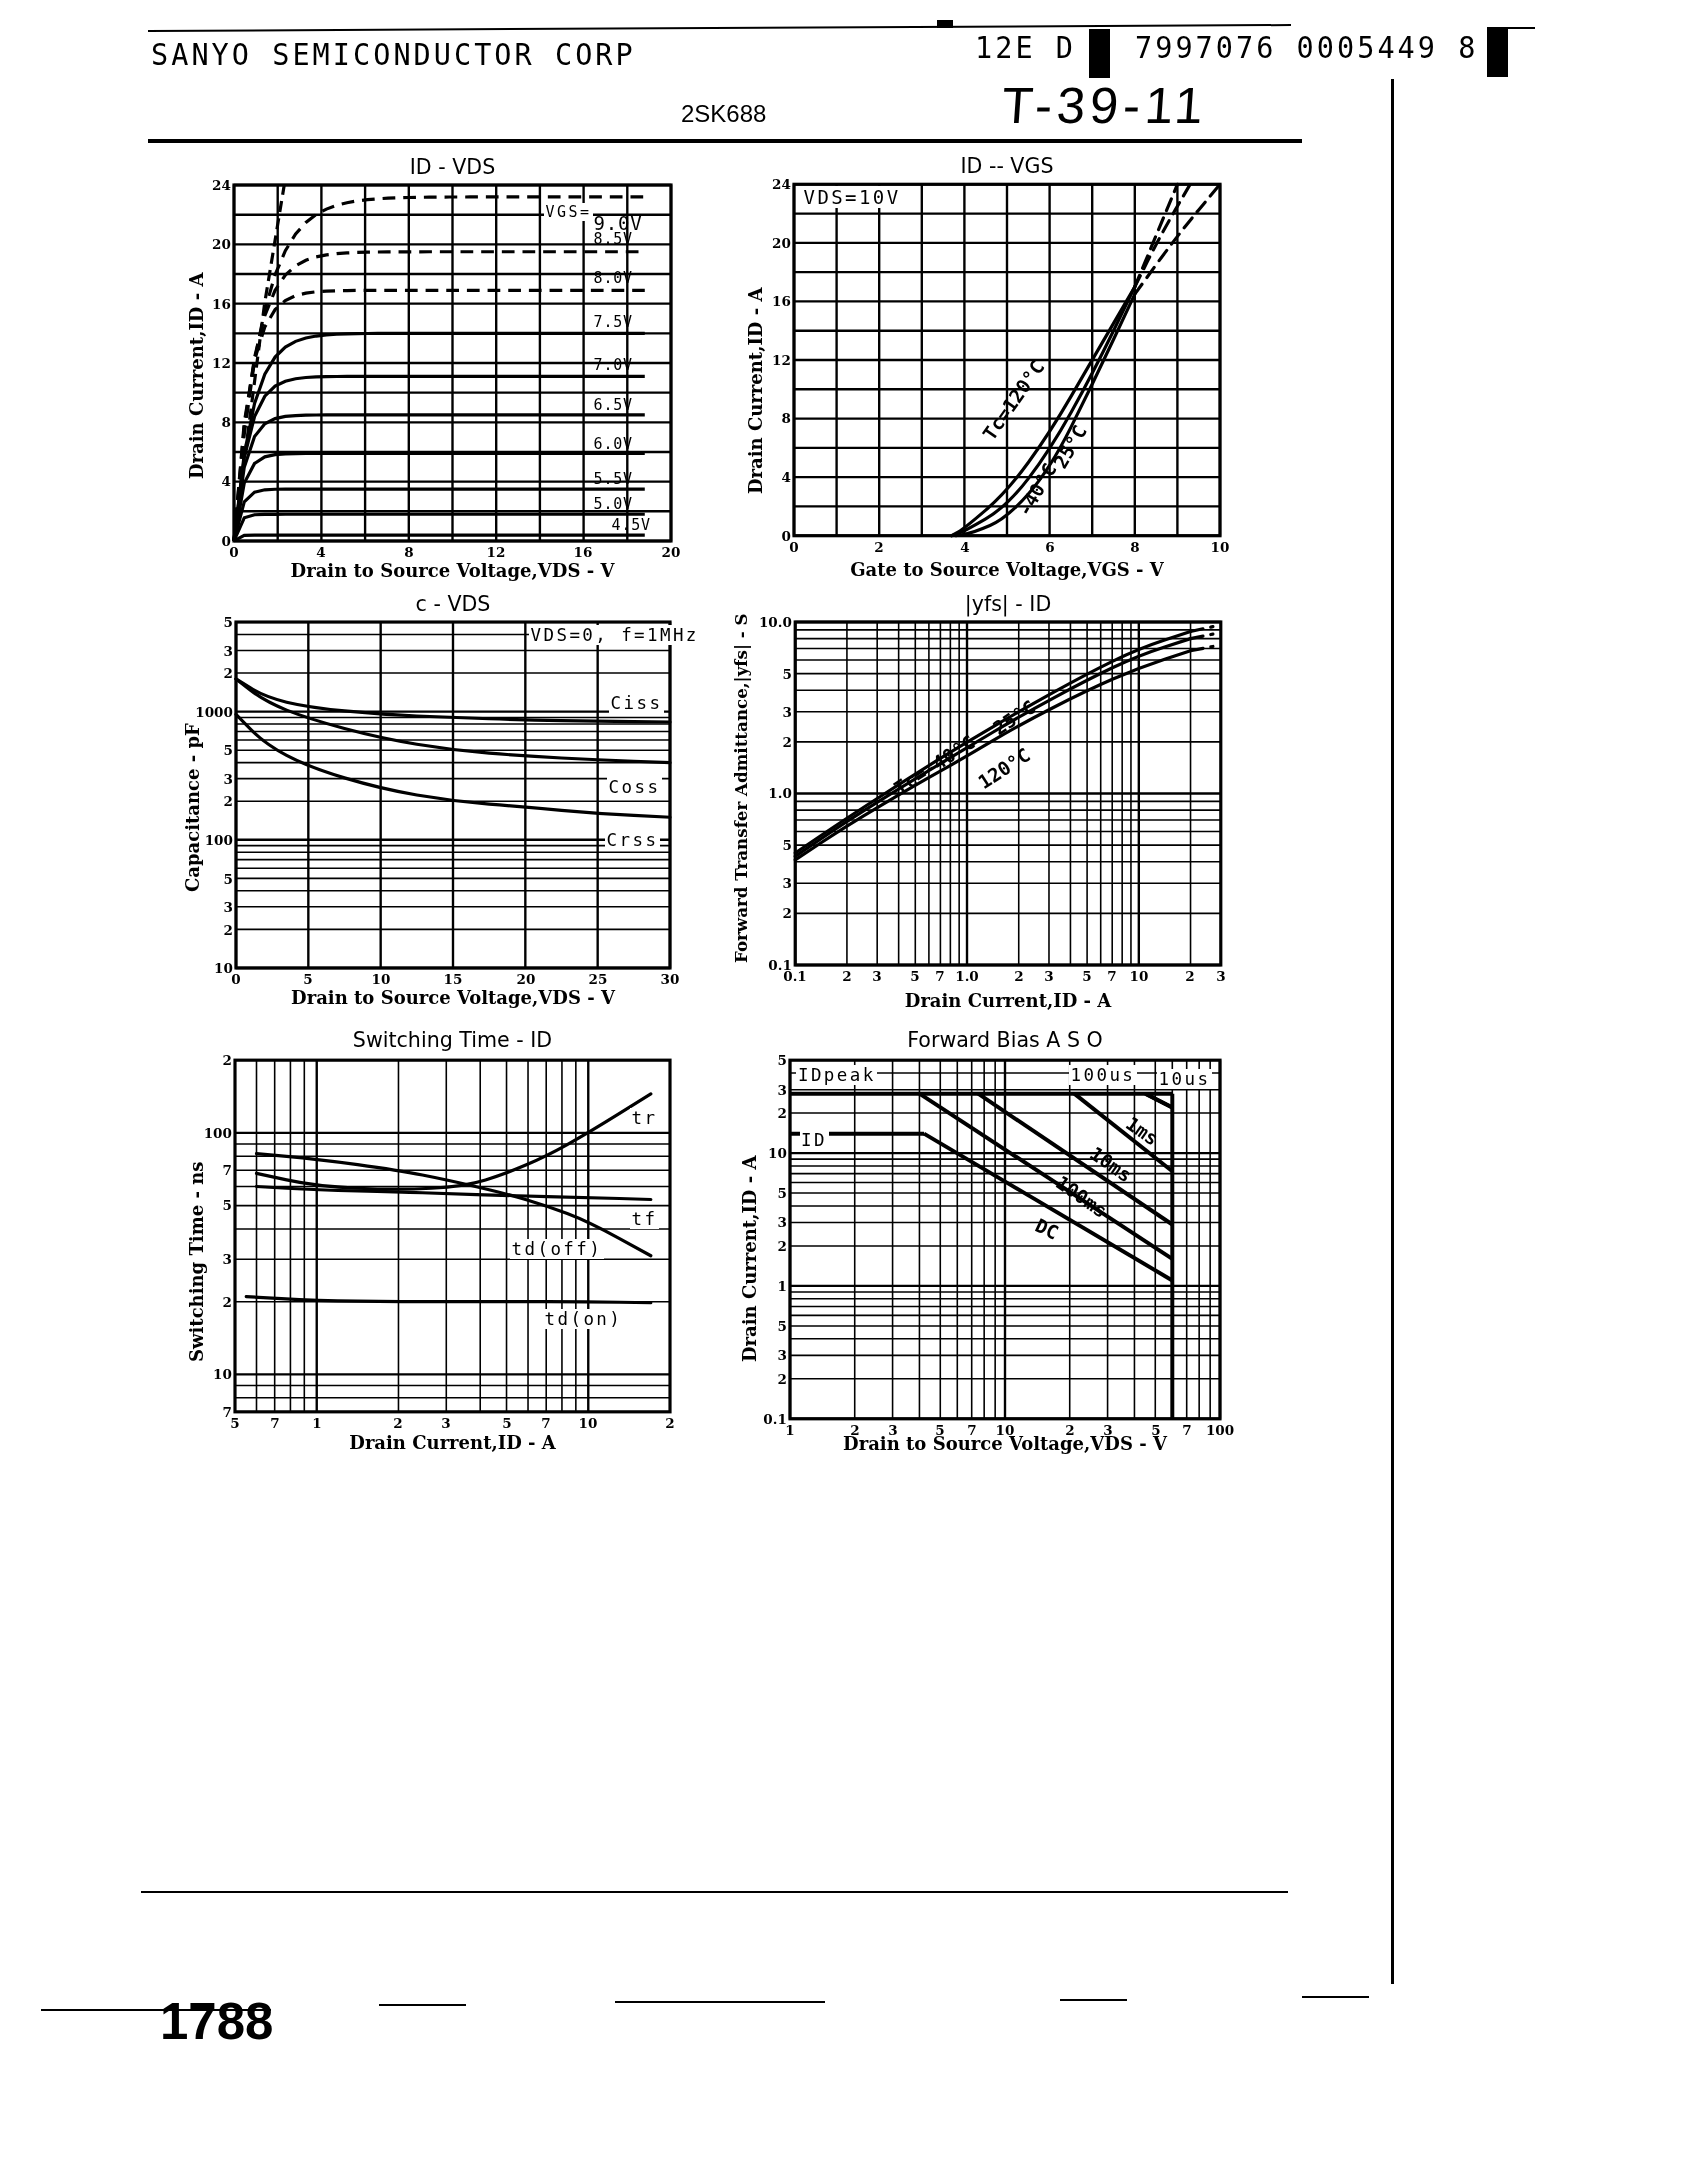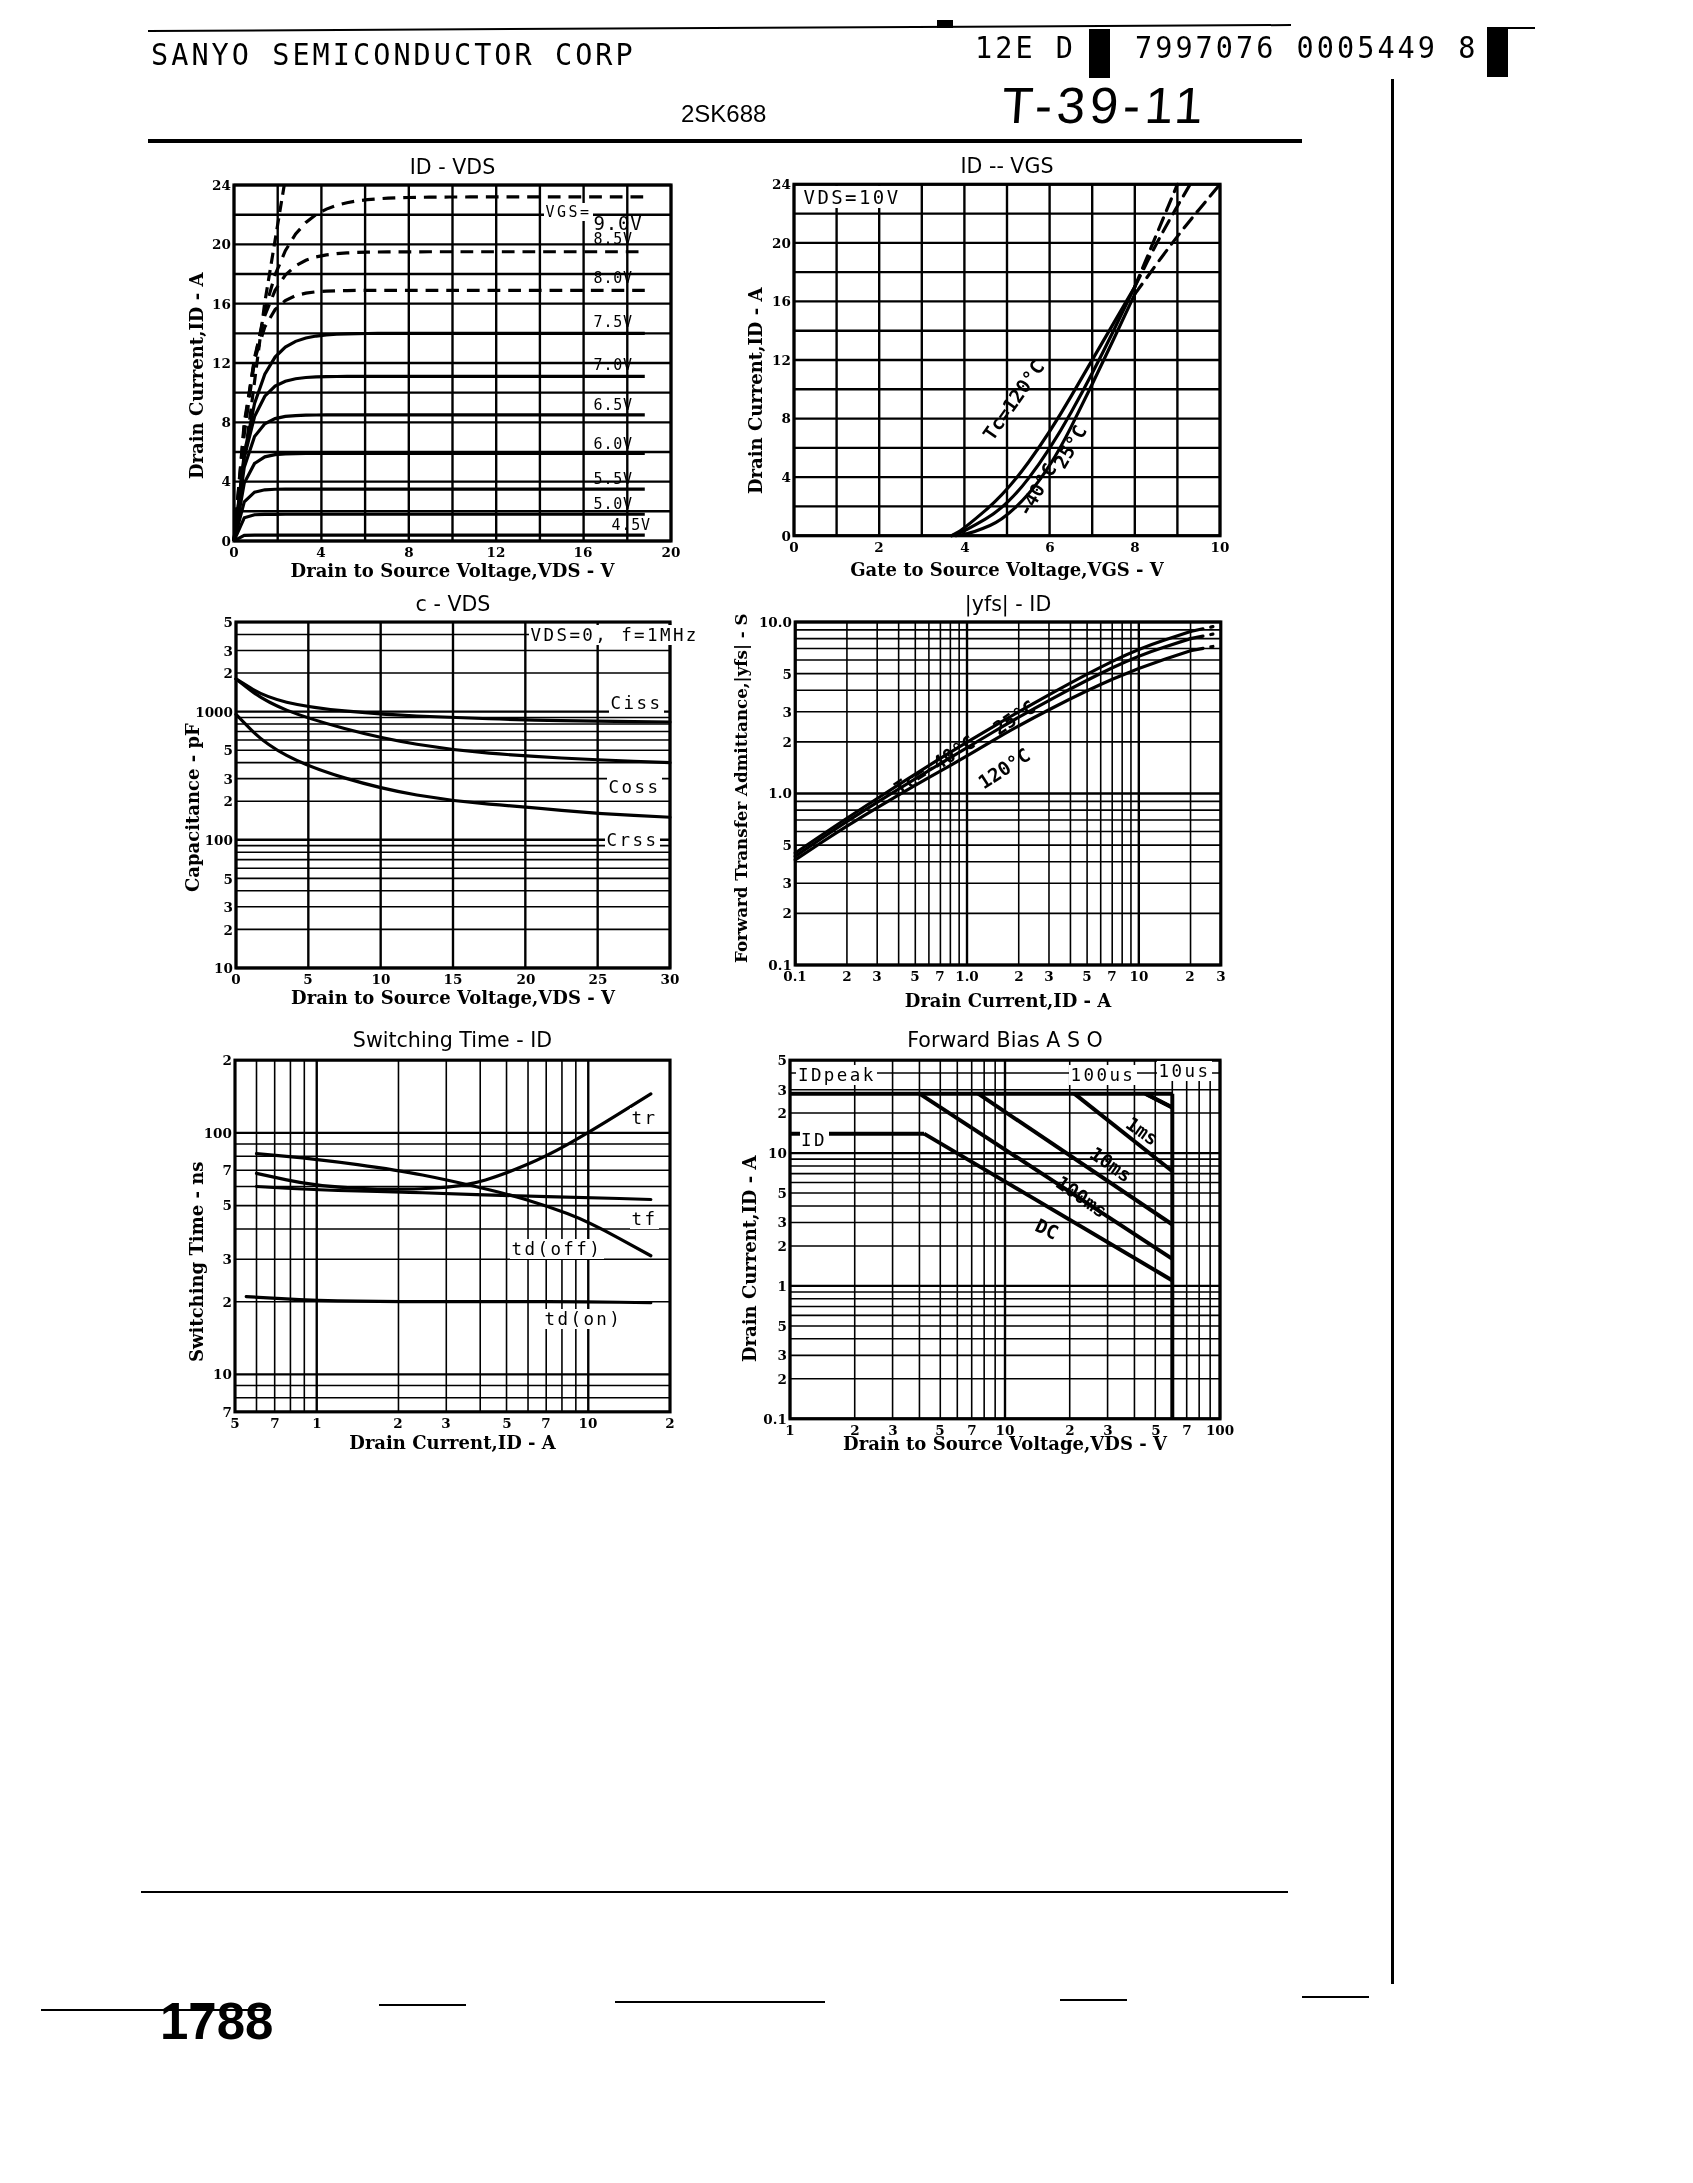--- a/index.html
+++ b/index.html
@@ -432,21 +432,21 @@
       <polyline points="448.0205912331181,42.171277046555474 481.8789888539674,59.71144176086926" fill="none" stroke="#000" stroke-width="5"></polyline>
       <polyline points="358.3214288728921,42.171277046555474 481.8789888539674,139.94690884990274" fill="none" stroke="#000" stroke-width="5"></polyline>
       <polyline points="237.14160237915073,42.171277046555474 481.8789888539674,207.09031445759118" fill="none" stroke="#000" stroke-width="5"></polyline>
       <polyline points="163.1582576498778,42.171277046555474 481.8789888539674,250.34446796885632" fill="none" stroke="#000" stroke-width="5"></polyline>
       <polyline points="168.90055769783103,92.58516005434143 481.8789888539674,277.5966191045838" fill="none" stroke="#000" stroke-width="5"></polyline>
       <line x1="481.8789888539674" y1="42.171277046555474" x2="481.8789888539674" y2="452" stroke="#000" stroke-width="5"></line>
     </svg>
   <div class="annot" style="left:6.4px;top:4.8px;">IDpeak</div>
   <div class="annot" style="left:9.5px;top:70px;">ID</div>
   <div class="annot" style="left:279px;top:4.8px;">100us</div>
-  <div class="annot" style="left:367px;top:1px;text-align:right;">10us</div>
+  <div class="annot" style="left:367px;top:9px;text-align:right;">10us</div>
   <div class="rot" style="left:332px;top:48px;transform:rotate(35deg);">1ms</div>
   <div class="rot" style="left:296px;top:78px;transform:rotate(35deg);">10ms</div>
   <div class="rot" style="left:262px;top:107px;transform:rotate(35deg);">100ms</div>
   <div class="rot" style="left:242px;top:152px;transform:rotate(25deg);">DC</div>
   <div class="ylabel" style="left:-51px;top:302px;">Drain Current,ID - A</div>
   <div class="xlabel" style="left:0;width:430px;top:373px;">Drain to Source Voltage,VDS - V</div>
 <div class="tick" style="left: 0px; top: 362px; transform: translate(-50%, 0px);">1</div>
     <div class="tick" style="left: 65px; top: 362px; transform: translate(-50%, 0px);">2</div>
     <div class="tick" style="left: 103px; top: 362px; transform: translate(-50%, 0px);">3</div>
     <div class="tick" style="left: 150px; top: 362px; transform: translate(-50%, 0px);">5</div>

